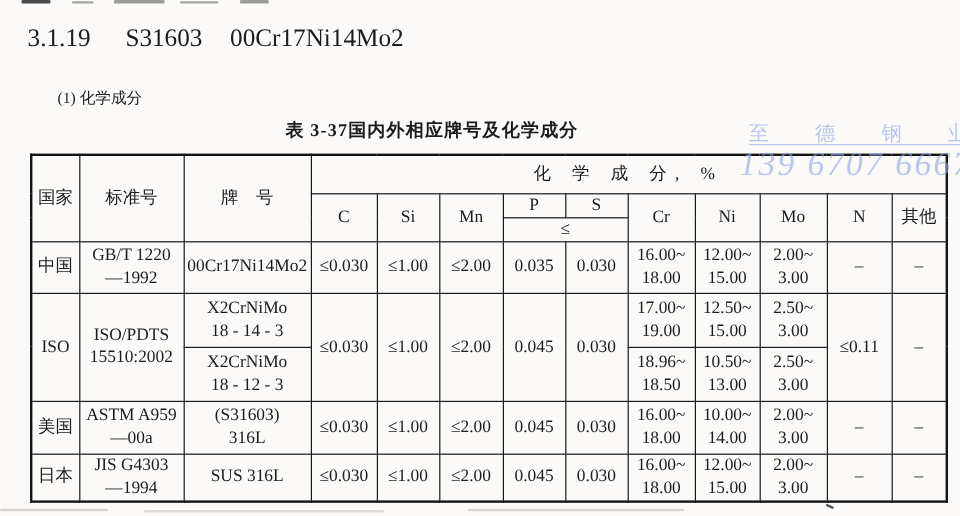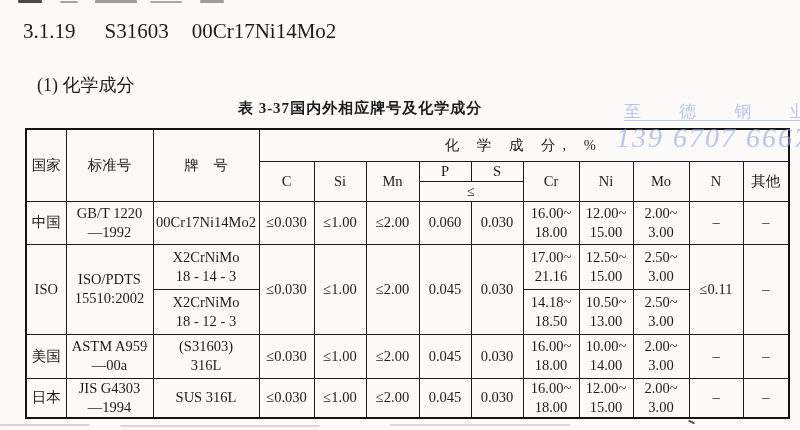--- a/index.html
+++ b/index.html
@@ -7,21 +7,21 @@
     width:800px;height:430px;position:relative;overflow:hidden;
     background:#fbfaf8;color:#1c1c1c;
     font-family:"Liberation Serif","DejaVu Serif",serif;
   }
   
   .artifact{position:absolute;border-radius:1px;}
   
   .section-heading{position:absolute;left:23px;top:19px;font-size:21px;white-space:nowrap;}
   .section-heading .gap1{margin-right:29px;}
   .section-heading .gap2{margin-right:23px;margin-top:36px;}
-  .subsection-heading{position:absolute;left:37px;top:73px;font-size:18px;}
+  .subsection-heading{position:absolute;left:48px;top:73px;font-size:13px;}
   .table-title{position:absolute;left:0;top:99px;width:720px;text-align:center;
     font-size:15px;font-weight:bold;letter-spacing:1px;}
   .table-title .ttl-label{}
   
   .wm{position:absolute;color:rgba(143,166,229,0.62);z-index:6;pointer-events:none;white-space:nowrap;}
   .wm1{left:624px;top:100px;font-size:17px;letter-spacing:17px;
        text-decoration:underline;text-underline-offset:3px;}
   .wm2{left:606px;top:122px;font-size:28px;font-style:italic;letter-spacing:2px;margin-left:10px;}
   
   .comp-table{position:absolute;left:25px;top:128px;border-collapse:collapse;
@@ -103,21 +103,21 @@
     </tr>
 
     <tr style="height:43px">
       <td class="cell-sm">中国</td>
       <td class="cell-sm">GB/T 1220
 —1992</td>
       <td class="cell-sm">00Cr17Ni14Mo2</td>
       <td>≤0.030</td>
       <td>≤1.00</td>
       <td>≤2.00</td>
-      <td>0.060</td>
+      <td>0.035</td>
       <td>0.030</td>
       <td>16.00~
 18.00</td>
       <td>12.00~
 15.00</td>
       <td>2.00~
 3.00</td>
       <td>–</td>
       <td>–</td>
     </tr>
@@ -127,32 +127,32 @@
       <td rowspan="2" class="cell-sm">ISO/PDTS
 15510:2002</td>
       <td class="cell-sm">X2CrNiMo
 18 - 14 - 3</td>
       <td rowspan="2">≤0.030</td>
       <td rowspan="2">≤1.00</td>
       <td rowspan="2">≤2.00</td>
       <td rowspan="2">0.045</td>
       <td rowspan="2">0.030</td>
       <td>17.00~
-21.16</td>
+19.00</td>
       <td>12.50~
 15.00</td>
       <td>2.50~
 3.00</td>
       <td rowspan="2">≤0.11</td>
       <td rowspan="2">–</td>
     </tr>
     <tr style="height:45px">
       <td class="cell-sm">X2CrNiMo
 18 - 12 - 3</td>
-      <td>14.18~
+      <td>18.96~
 18.50</td>
       <td>10.50~
 13.00</td>
       <td>2.50~
 3.00</td>
     </tr>
 
     <tr style="height:44px">
       <td class="cell-sm">美国</td>
       <td class="cell-sm">ASTM A959

